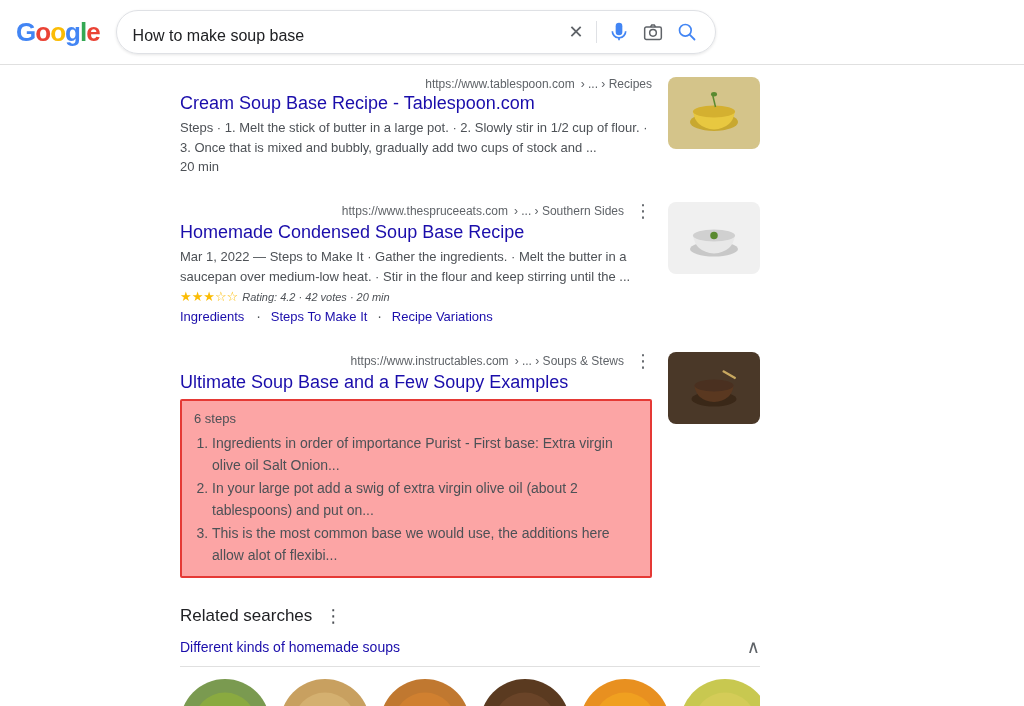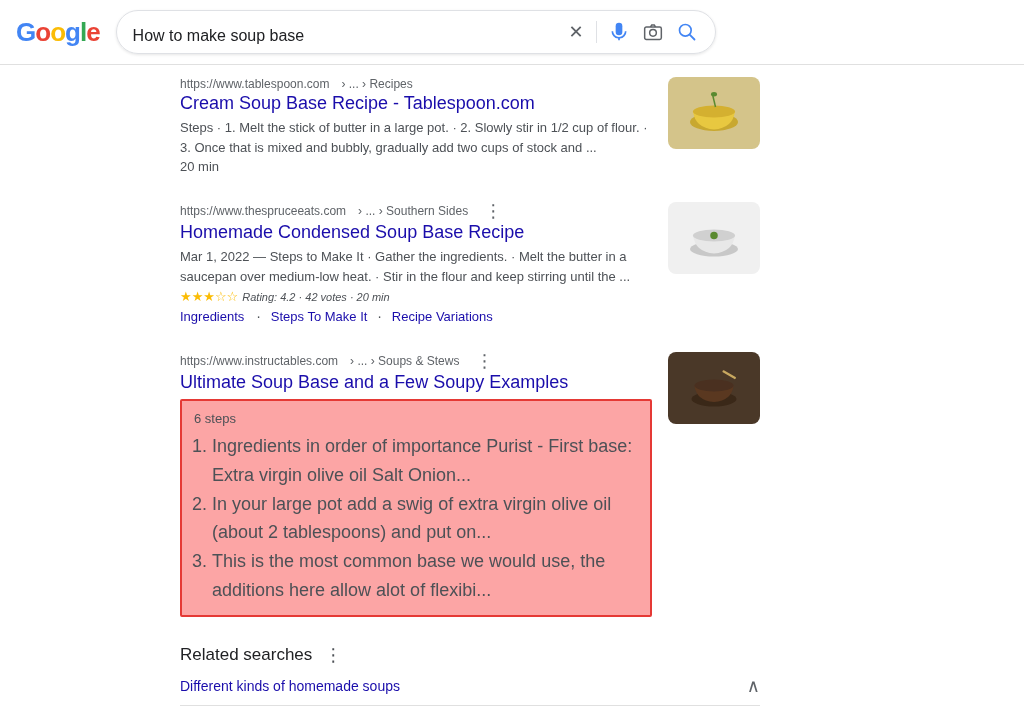--- a/index.html
+++ b/index.html
@@ -74,21 +74,22 @@
       gap: 16px;
       align-items: flex-start;
     }
     .result-text { flex: 1; }
     .result-url {
       font-size: 12px;
       color: #202124;
       margin-bottom: 2px;
       display: flex;
       align-items: center;
-      gap: 12px;
+      gap: 6px;
+      justify-content: flex-end;
     }
     .result-url span { color: #5f6368; }
     .result-title {
       font-size: 18px;
       color: #1a0dab;
       cursor: pointer;
       text-decoration: none;
       display: block;
       margin-bottom: 4px;
     }
@@ -148,21 +149,21 @@
     }
     .highlight-box .steps-label {
       font-size: 13px;
       color: #4d5156;
       margin-bottom: 6px;
     }
     .highlight-box ol {
       padding-left: 18px;
     }
     .highlight-box ol li {
-      font-size: 18px;
+      font-size: 14px;
       color: #4d5156;
       line-height: 1.6;
     }
 
     
     .three-dots {
       color: #4d5156;
       font-size: 18px;
       cursor: pointer;
       margin-left: 4px;

